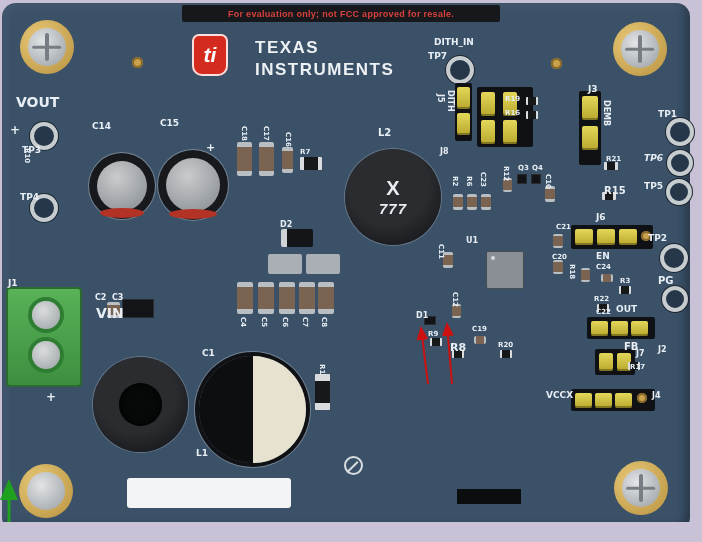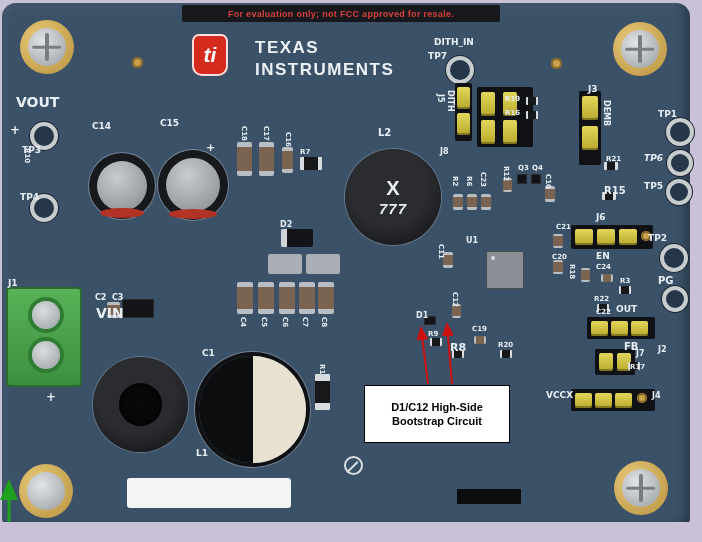--- a/index.html
+++ b/index.html
@@ -277,24 +277,20 @@
       <span class="sk" style="left: 428px; top: 331px; font-size: 7px;">R9</span>
       <span class="sk" style="left: 450px; top: 342px; font-size: 11px;">R8</span>
       <span class="sk" style="left: 472px; top: 326px; font-size: 7px;">C19</span>
       <span class="sk" style="left: 498px; top: 342px; font-size: 7px;">R20</span>
     </div>
 
   <div class="c pb" style="left:344px;top:456px;width:15px;height:15px;"></div>
   <div class="c whitebox" style="left:127px;top:478px;width:164px;height:30px;"></div>
   <div class="c blackbar" style="left:457px;top:489px;width:64px;height:15px;"></div>
 
-  <div class="c callout">
-    <div>D1/C12 High-Side</div>
-    <div>Bootstrap Circuit</div>
-  </div>
   <svg width="702" height="542" style="left:0;top:0;z-index:5;">
     <defs>
       <marker id="ah" markerWidth="8" markerHeight="8" refX="6" refY="3" orient="auto">
           <path d="M0,0 L7,3 L0,6 z" fill="#cc1111"></path>
         </marker>
     </defs>
     <line x1="428" y1="384" x2="421" y2="328" stroke="#cc1111" stroke-width="2" marker-end="url(#ah)"></line>
     <line x1="452" y1="384" x2="447" y2="324" stroke="#cc1111" stroke-width="2" marker-end="url(#ah)"></line>
   </svg>
 

